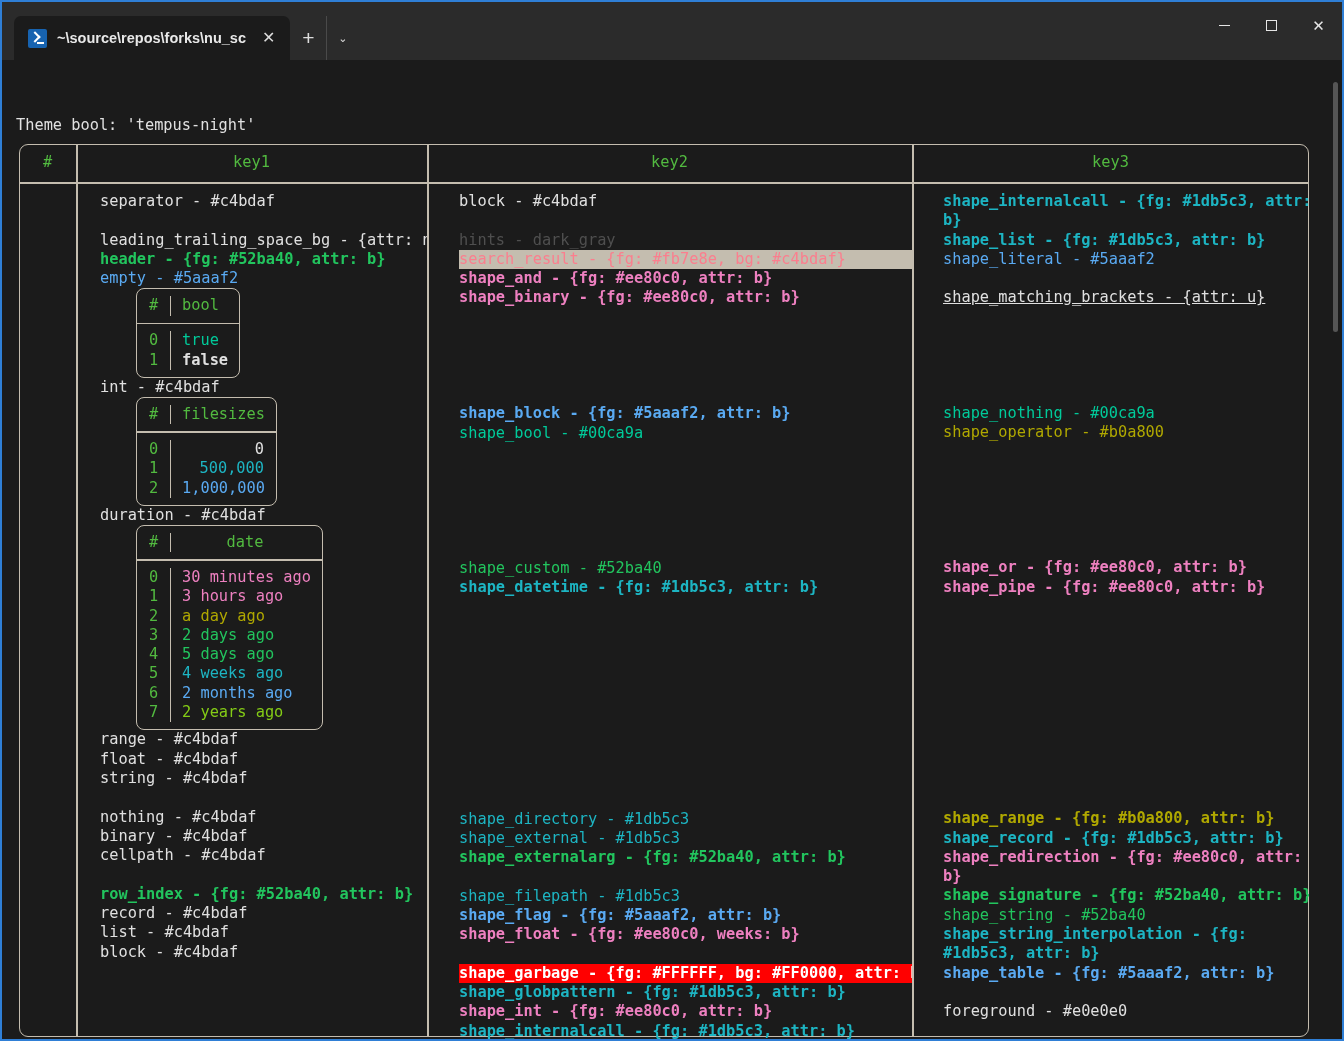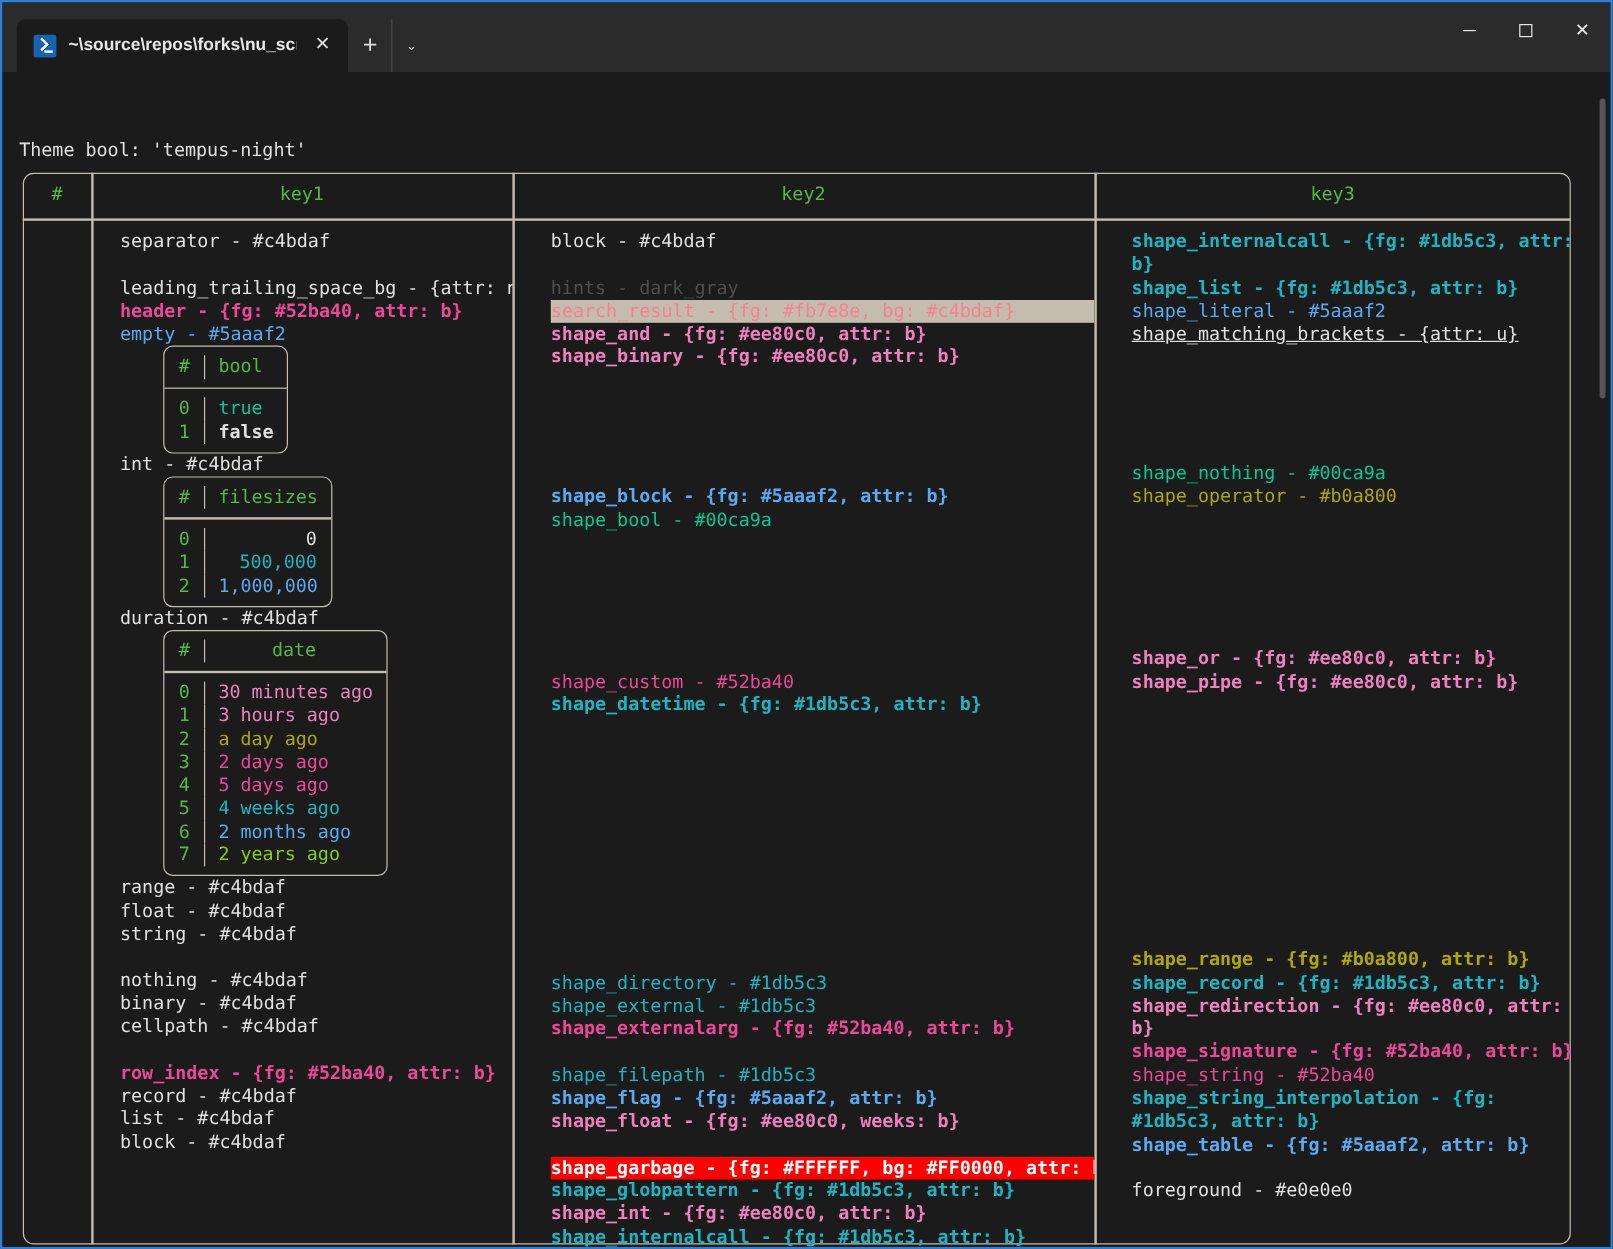--- a/index.html
+++ b/index.html
@@ -155,31 +155,31 @@
     padding: 0 9px; border-right: 1.5px solid #c4bdaf;
     min-width: 34px;
   }
   .subtbl .scol-v { padding: 0 11px; }
   .subtbl .shdr { color: #52ba40; }
   .subtbl .sep-h { height: 1.5px; background: #c4bdaf; }
   .pad { height: 7px; }
 
   
   .c-fg  { color: #e0e0e0; }
-  .c-grn { color: #ec4899; }
+  .c-grn { color: #22c55e; }
   .c-blu { color: #5aaaf2; }
   .c-cyn { color: #1db5c3; }
   .c-pnk { color: #ee80c0; }
   .c-ylw { color: #b0a800; }
   .c-tel { color: #00ca9a; }
   .c-gry { color: #84cc16; }
   .c-drk { color: #4f4f4f; }
   .hl-search { color: #fb7e8e; background: #c4bdaf; }
   .hl-garbage { color: #ffffff; background: #ff0000; }
-  .und { text-decoration: underline; }
+  .und { text-decoration: underline; margin-top: 19px; }
   .bold { font-weight: 700; }
 </style>
 </head>
 <body>
 
 <div id="window">
 
   <div id="titlebar">
     <div id="tabstrip">
       <div class="tab">

